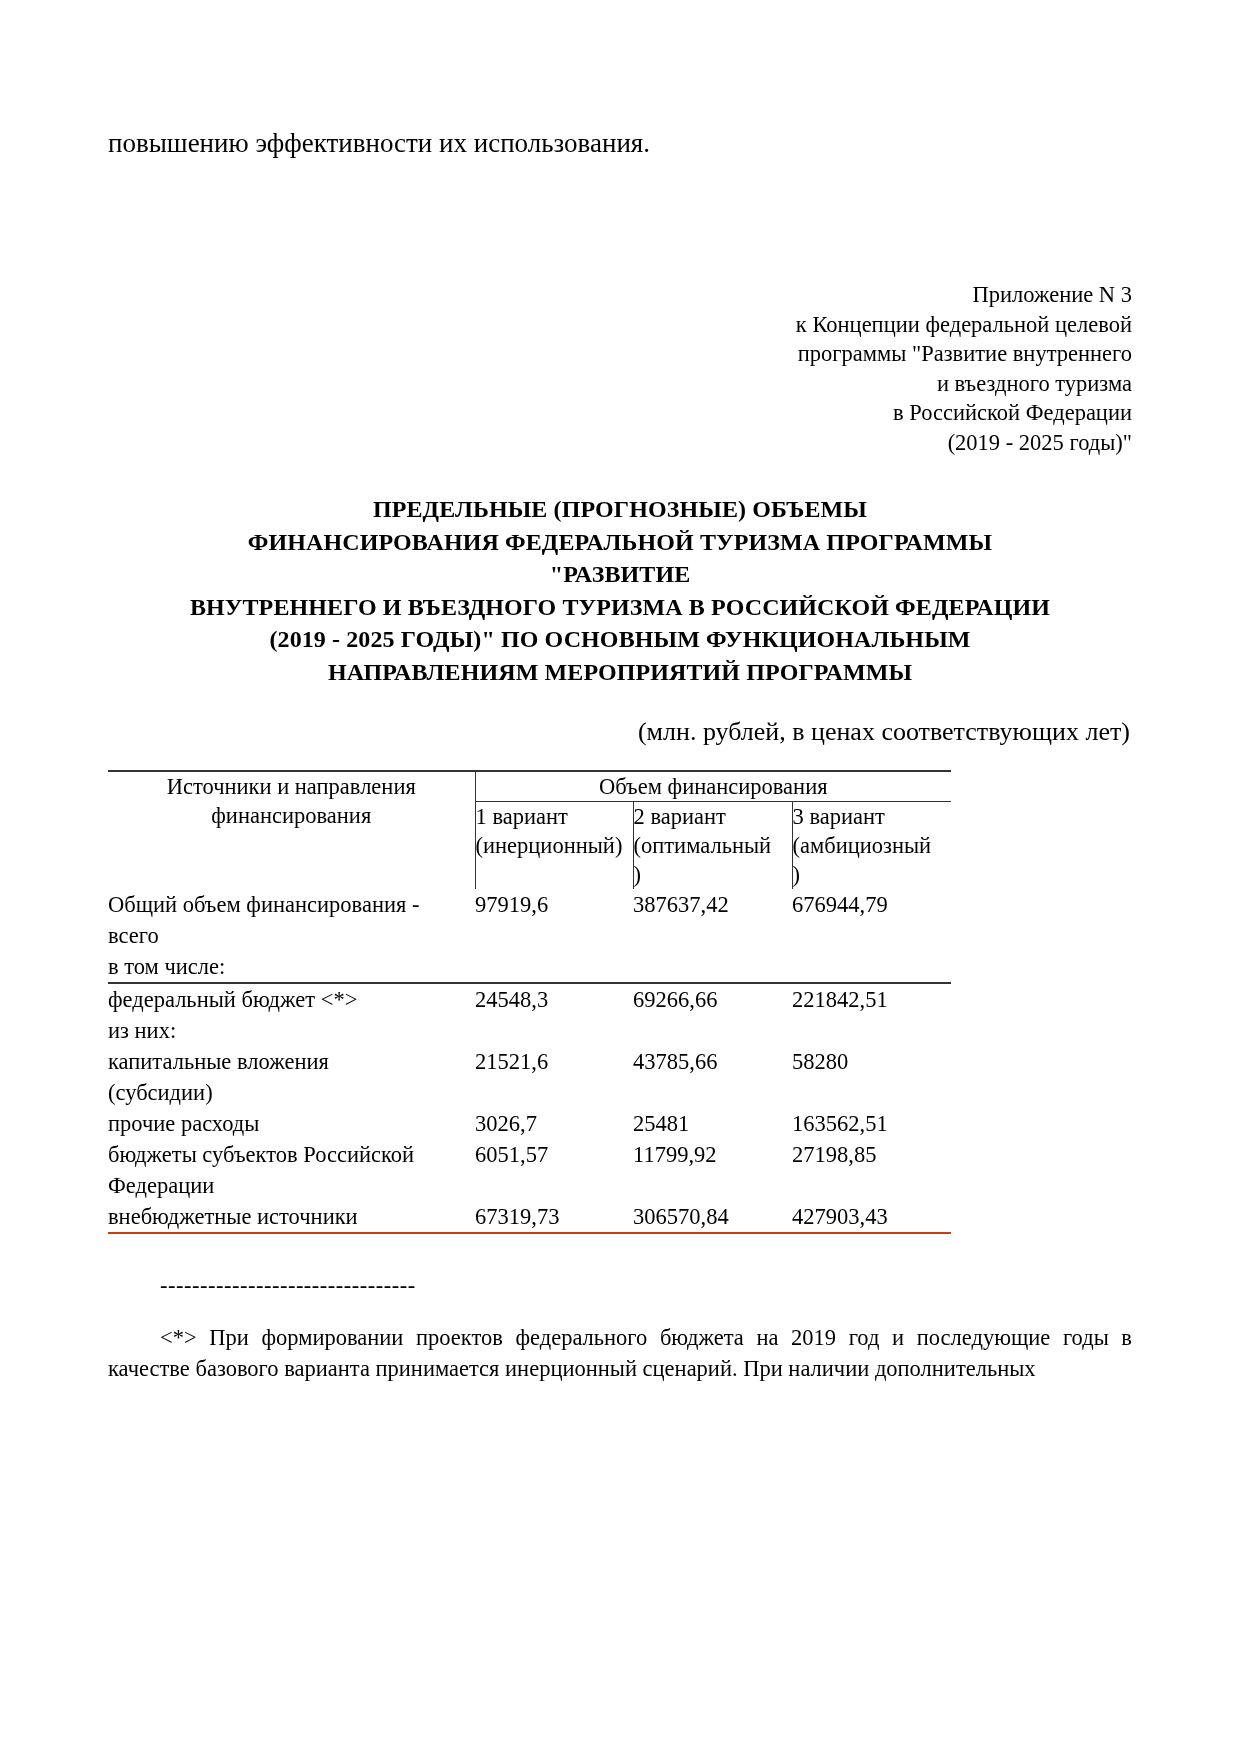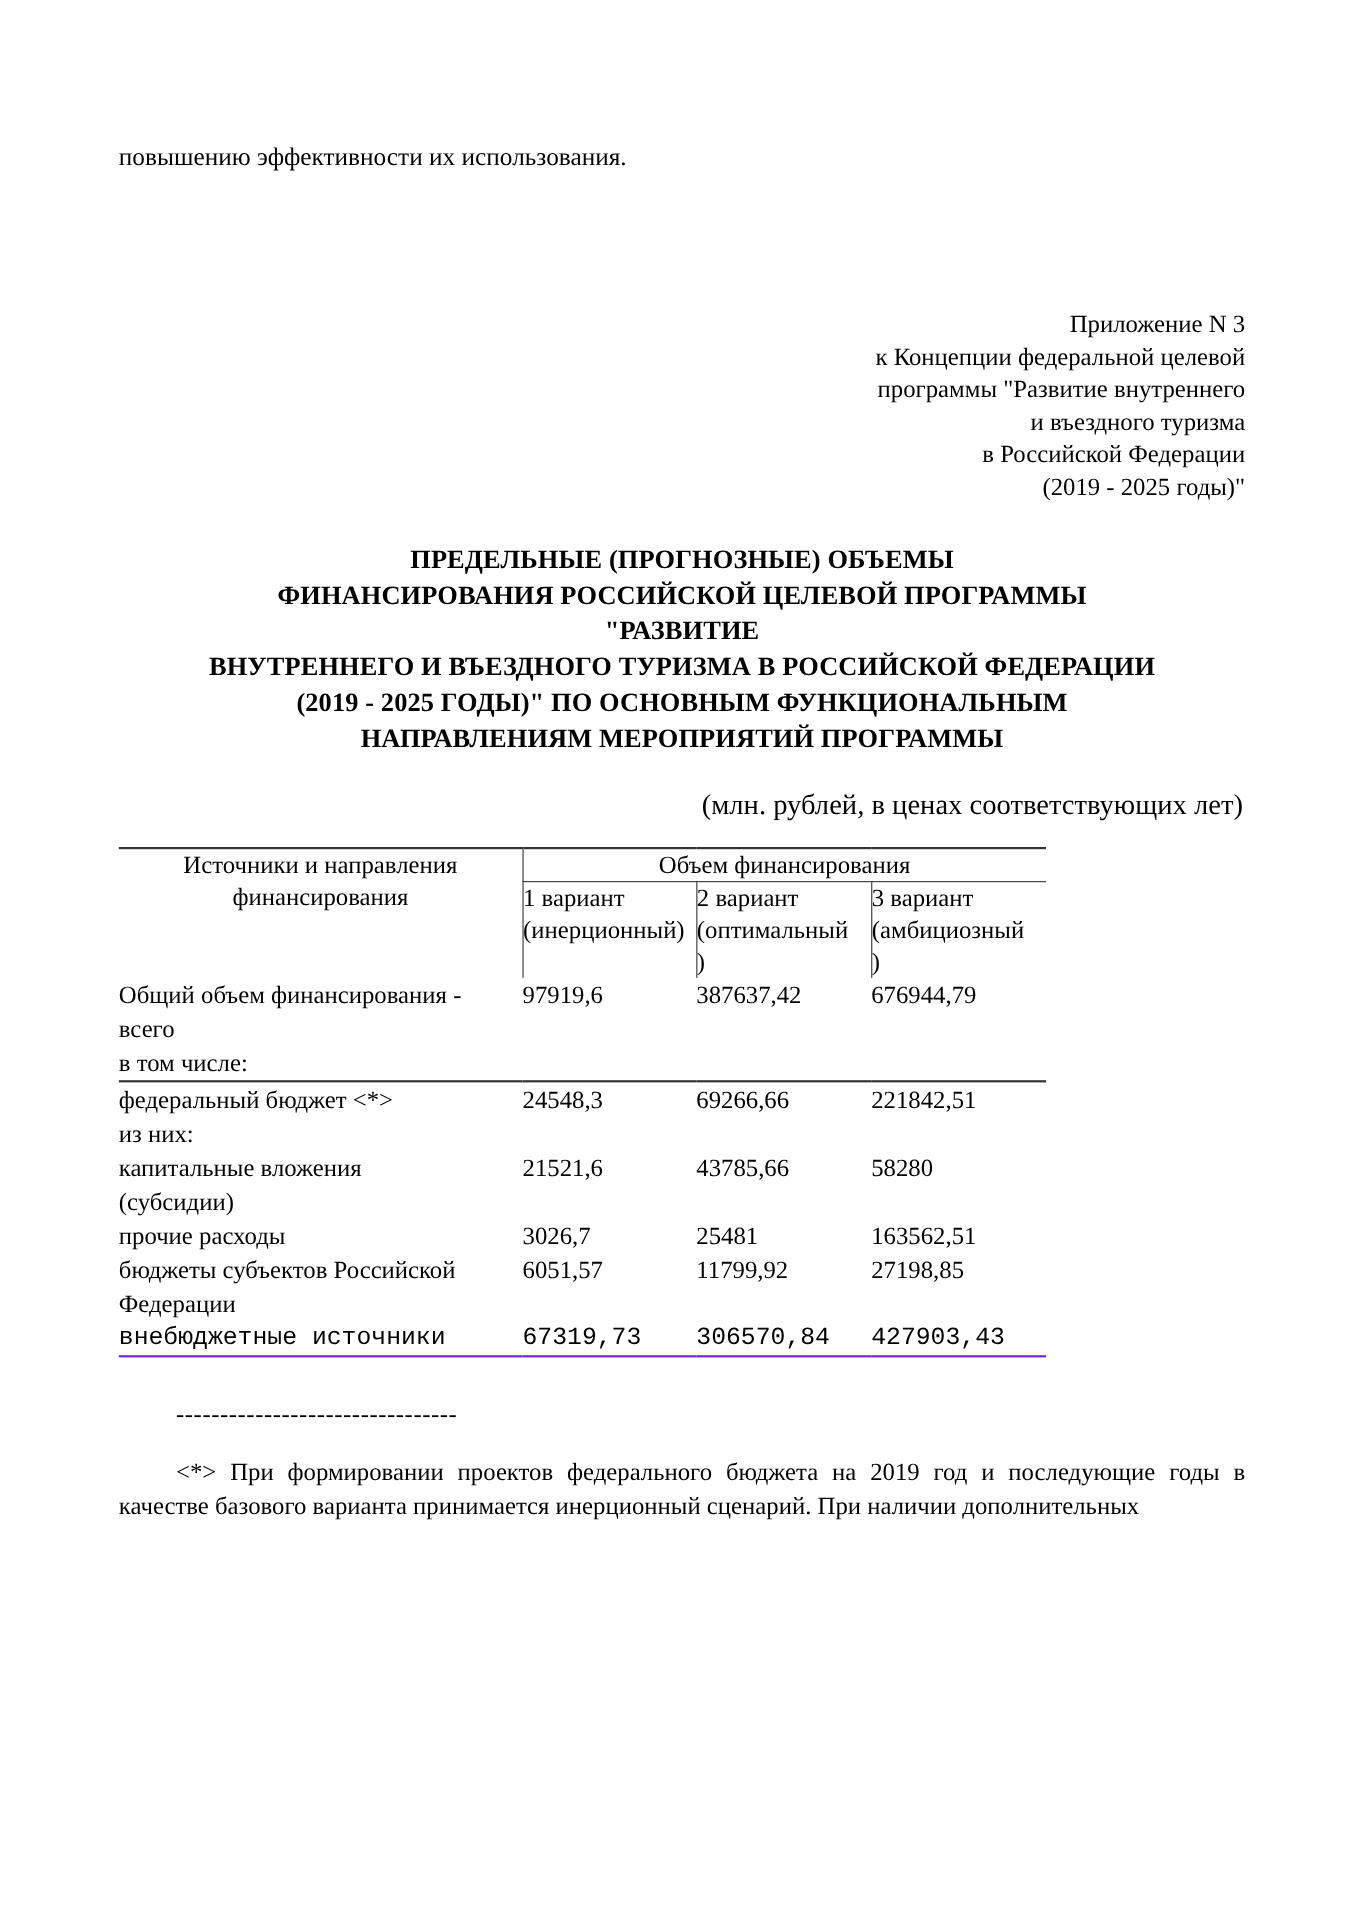--- a/index.html
+++ b/index.html
@@ -19,21 +19,21 @@
   .page {
     box-sizing: border-box;
     width: 1240px;
     height: 1754px;
     padding: 128px 108px 0 108px;
     position: relative;
   }
 
   
   .running-line {
-    font-size: 23px;
+    font-size: 27px;
     line-height: 30px;
     text-align: left;
   }
 
   
   .appendix-block {
     margin-top: 122px;
     text-align: right;
     font-size: 22.5px;
     line-height: 29.5px;
@@ -70,21 +70,21 @@
   }
   table.fin-table th,
   table.fin-table td {
     padding: 0;
     vertical-align: top;
     font-weight: normal;
   }
 
   .hdr-top-rule { border-top: 2px solid #333333; }
   .hdr-bottom-rule { border-bottom: 2px solid #333333; }
-  .tbl-bottom-rule { border-bottom: 2px solid #6d28d9; font-family: Liberation Mono, monospace; }
+  .tbl-bottom-rule { border-bottom: 2px solid #c2410c; }
 
   .vline-l { border-left: 1.5px solid #333333; }
   .hline-b { border-bottom: 1.5px solid #333333; }
 
   th.c-src {
     text-align: center;
     line-height: 29px;
     padding: 14px 8px 12px 8px;
   }
   th.c-vol {
@@ -141,21 +141,21 @@
     <span class="ln">Приложение N 3</span>
     <span class="ln">к Концепции федеральной целевой</span>
     <span class="ln">программы "Развитие внутреннего</span>
     <span class="ln">и въездного туризма</span>
     <span class="ln">в Российской Федерации</span>
     <span class="ln">(2019 - 2025 годы)"</span>
   </div>
 
   <div class="doc-title">
     <span class="ln">ПРЕДЕЛЬНЫЕ (ПРОГНОЗНЫЕ) ОБЪЕМЫ</span>
-    <span class="ln">ФИНАНСИРОВАНИЯ РОССИЙСКОЙ ЦЕЛЕВОЙ ПРОГРАММЫ</span>
+    <span class="ln">ФИНАНСИРОВАНИЯ ФЕДЕРАЛЬНОЙ ТУРИЗМА ПРОГРАММЫ</span>
     <span class="ln">"РАЗВИТИЕ</span>
     <span class="ln">ВНУТРЕННЕГО И ВЪЕЗДНОГО ТУРИЗМА В РОССИЙСКОЙ ФЕДЕРАЦИИ</span>
     <span class="ln">(2019 - 2025 ГОДЫ)" ПО ОСНОВНЫМ ФУНКЦИОНАЛЬНЫМ</span>
     <span class="ln">НАПРАВЛЕНИЯМ МЕРОПРИЯТИЙ ПРОГРАММЫ</span>
   </div>
 
   <div class="units-note">(млн. рублей, в ценах соответствующих лет)</div>
 
   <table class="fin-table">
     <colgroup>

